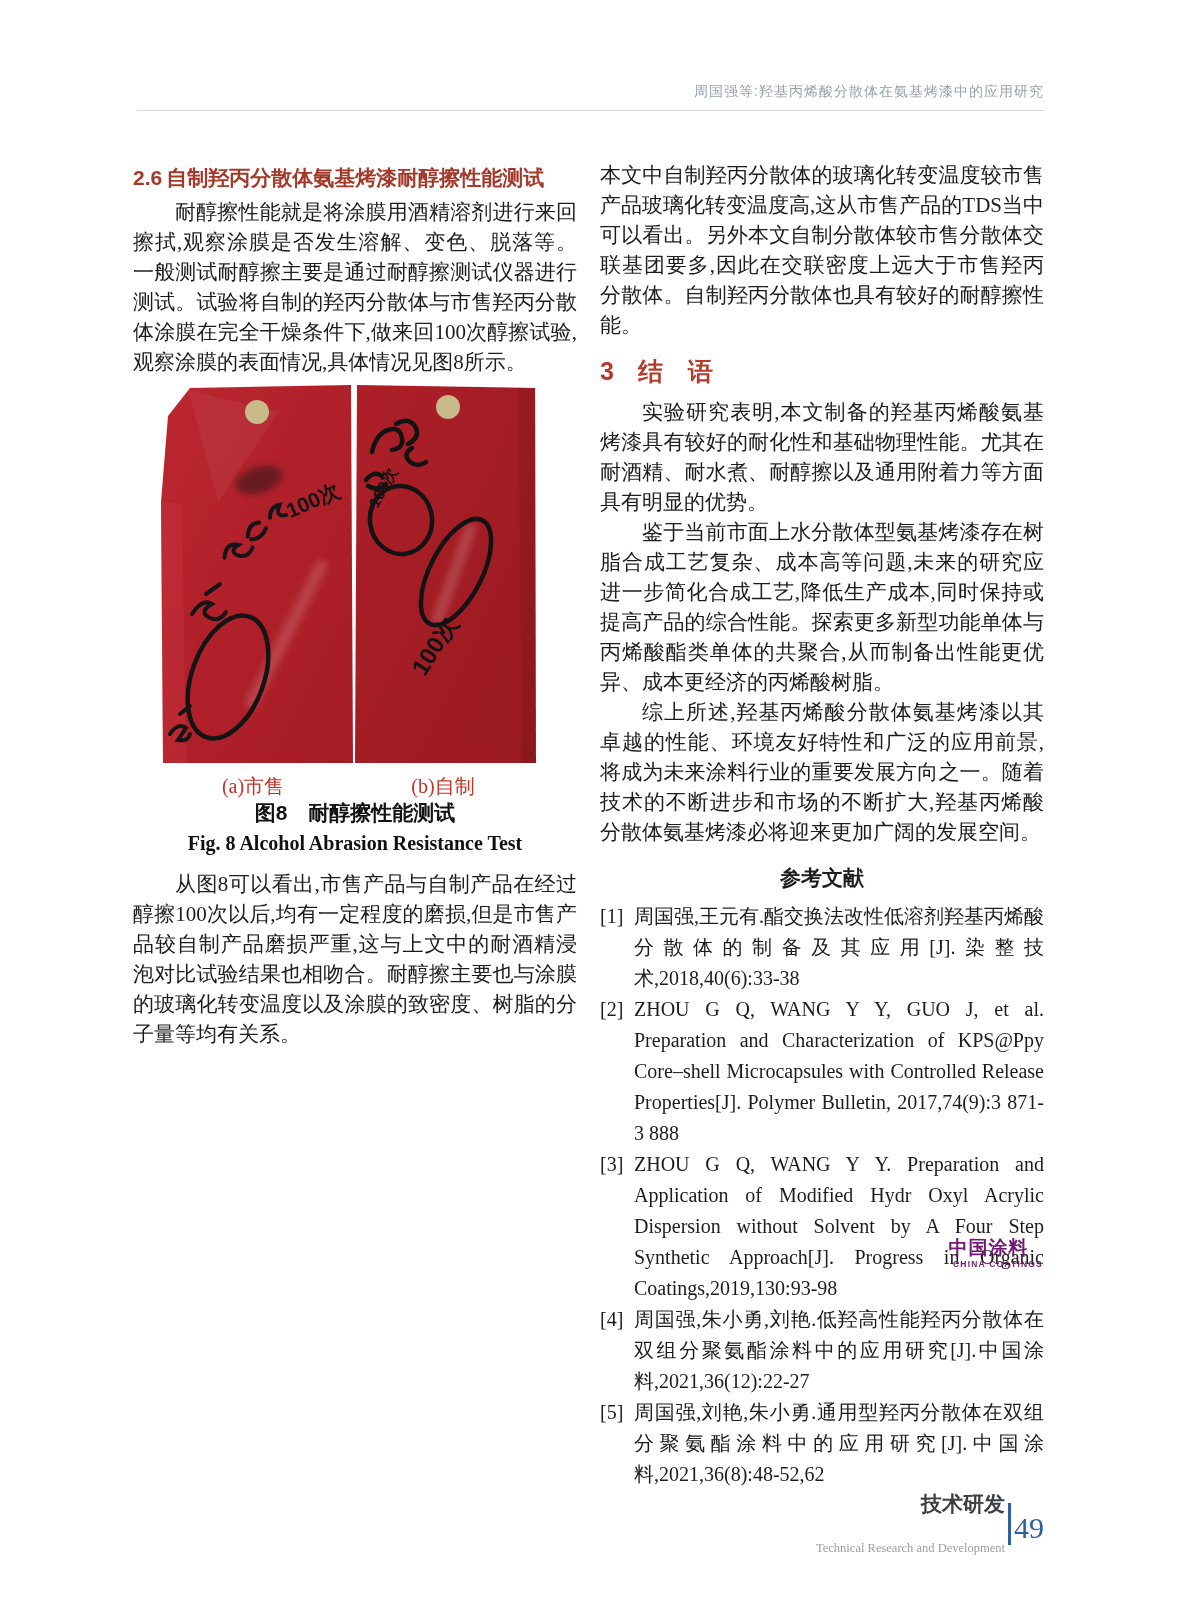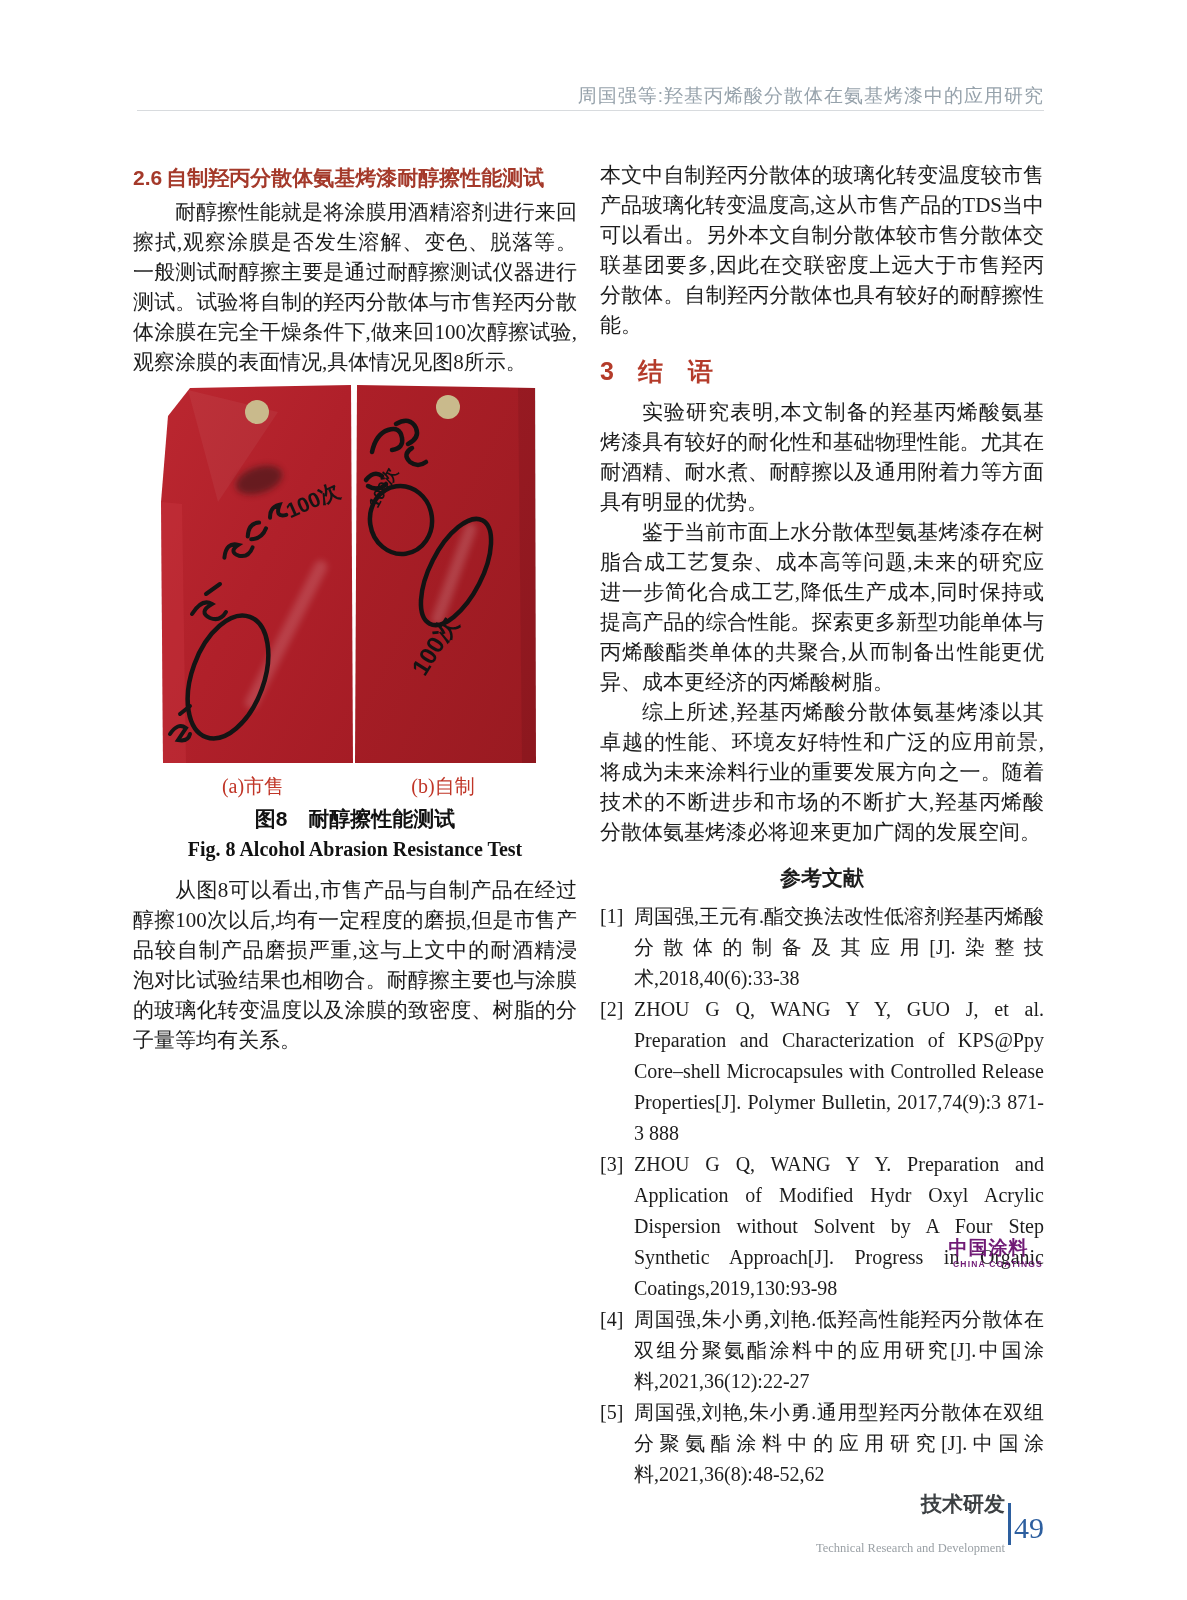--- a/index.html
+++ b/index.html
@@ -8,21 +8,21 @@
     width:1187px;height:1600px;
     background:#ffffff;
     font-family:"Liberation Serif","DejaVu Serif",serif;
     color:#1c1c1c;
     overflow:hidden;
   }
   
   .header-title{
     position:absolute;top:83px;right:143px;
     font-family:"Liberation Sans","DejaVu Sans",sans-serif;
-    font-size:19px;color:#96a2ab;letter-spacing:1px;
+    font-size:14px;color:#96a2ab;letter-spacing:1px;
   }
   .header-rule{
     position:absolute;top:110px;left:137px;width:907px;height:1px;
     background:#d8dbde;
   }
   
   .col{position:absolute;top:160px;width:444px;}
   .col-left{left:133px;}
   .col-right{left:600px;}
   .col p{
@@ -45,21 +45,21 @@
   }
   
   .figure-block{width:380px;margin:5px 0 0 25px;}
   .fig-svg{display:block;}
   .fig-subcaptions{
     display:flex;width:380px;margin-top:8px;
     color:#c03527;font-size:20px;line-height:26px;
   }
   .fig-subcaptions span{flex:1;text-align:center;}
   .fig-caption-cn{
-    width:444px;text-align:center;margin-top:6px;
+    width:444px;text-align:center;
     font-family:"Liberation Sans","DejaVu Sans",sans-serif;
     font-weight:bold;font-size:21px;line-height:28px;color:#111;
   }
   .fig-caption-en{
     width:444px;text-align:center;margin-top:2px;
     font-family:"Liberation Serif","DejaVu Serif",serif;
     font-weight:bold;font-size:20px;line-height:28px;color:#111;
   }
   .after-figure{margin-top:12px !important;}
   

